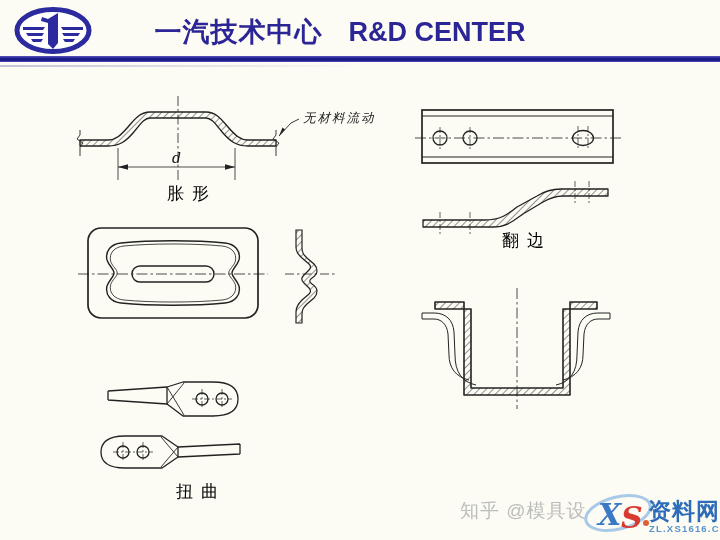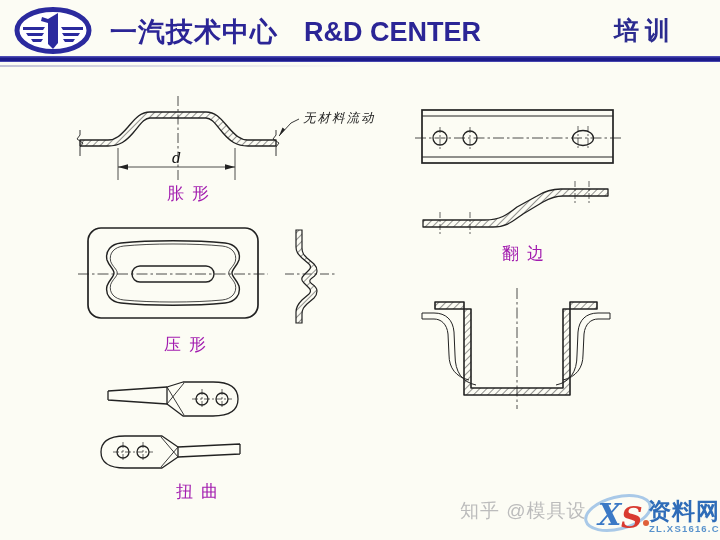--- a/index.html
+++ b/index.html
@@ -4,35 +4,35 @@
 <style>
   html,body{margin:0;padding:0;background:#888;}
   .slide{
     position:relative;width:720px;height:540px;margin:0 auto;
     background:#fcfcf4;overflow:hidden;
     font-family:"Liberation Sans",sans-serif;
   }
   
   .hdr{position:absolute;left:0;top:0;width:720px;height:56px;}
   .hdr-logo{position:absolute;left:14px;top:7px;}
-  .hdr-title{position:absolute;left:110px;top:14px;width:460px;white-space:nowrap;
+  .hdr-title{position:absolute;left:110px;top:14px;width:460px;text-align:center;white-space:nowrap;
     color:#2b2596;font-weight:bold;font-size:27px;letter-spacing:1px;}
   .hdr-title .en{margin-left:26px;letter-spacing:0;}
   .hdr-corner{position:absolute;right:44px;top:14px;color:#2b2b8f;font-weight:bold;font-size:25px;
     font-family:"Liberation Serif",serif;letter-spacing:6px;}
   .hdr-bar{position:absolute;left:0;top:56px;width:720px;height:6px;
     background:linear-gradient(#5a59c0,#1c1b8a 40%,#1c1b8a 75%,#5a59c0);}
   .hdr-fade{position:absolute;left:0;top:65px;width:360px;height:2px;
     background:linear-gradient(to right,#c3c3d6,rgba(252,252,244,0));}
   
   .fig{position:absolute;}
   .fig svg{display:block;}
   .fig-label{position:absolute;width:90px;text-align:center;
     font-family:"DejaVu Serif","Liberation Serif",serif;
-    font-size:17px;color:#a21caf;letter-spacing:8px;text-indent:8px;white-space:nowrap;}
+    font-size:17px;color:#000000;letter-spacing:8px;text-indent:8px;white-space:nowrap;}
   
   .wm-text{position:absolute;left:460px;top:498px;color:#bcbcbc;font-size:19px;
     letter-spacing:1px;white-space:nowrap;}
   .wm-logo{position:absolute;left:584px;top:483px;}
   line,path,rect,circle,ellipse,polyline{vector-effect:none;}
 </style>
 </head>
 <body>
 
 <div class="slide">
@@ -55,21 +55,20 @@
         <path d="M69,20 H47 L49,23 H69 Z"></path>
         <path d="M66,26 H48 L50,29 H64 Z"></path>
         <path d="M61,32 H49 L51,35 H59 Z"></path>
         <path d="M34,12 L44,6 V36 L39,42 L34,37 Z"></path>
         <path d="M28,10 L34,12 L34,16 L27,14 Z"></path>
       </g>
     </svg>
     <div class="hdr-title">
       <span class="cn">一汽技术中心</span><span class="en">R&amp;D CENTER</span>
     </div>
-    <div class="hdr-corner">培训</div>
   </div>
   <div class="hdr-bar"></div>
   <div class="hdr-fade"></div>
 
   <div class="fig" style="left:58px;top:88px;">
     <svg width="322" height="124" viewBox="0 0 322 124">
 
       <path d="M22,52 H50 C58,52 63,47 70,39 C77,31 82,24 92,24 H148 C158,24 163,31 170,39
                C177,47 182,52 190,52 H218 V58 H190 C178,58 172,53 165,45 C158,37 154,30 148,30
                H92 C86,30 82,37 75,45 C68,53 62,58 50,58 H22 Z" fill="url(#hatch)" stroke="#222" stroke-width="1.4" stroke-linejoin="round"></path>
@@ -114,21 +113,20 @@
 
       <path d="M221,10 H227 V28 C227,33 229,35 232,38 L239,44 C242,47 242,49 242,51
                C242,54 240,56 237,58 C234,60 234,62 237,64 C240,66 242,68 242,71
                C242,73 242,75 239,78 L232,84 C229,87 227,89 227,94 V103 H221 V92
                C221,87 223,84 227,80 L234,74 C236,72 236,70 234,68 L229,63
                C226,60 226,58 229,55 L234,50 C236,48 236,46 234,44 L227,38
                C223,34 221,32 221,27 Z" fill="url(#hatch)" stroke="#222" stroke-width="1.2"></path>
       <line x1="210" y1="54" x2="262" y2="54" stroke="#222" stroke-width="0.8" stroke-dasharray="9 3 2.5 3"></line>
     </svg>
   </div>
-  <div class="fig-label" style="left:140px;top:333px;">压形</div>
 
   <div class="fig" style="left:85px;top:373px;">
     <svg width="200" height="107" viewBox="0 0 200 107">
 
       <g fill="none" stroke="#222" stroke-width="1.3">
         <path d="M23,18 L82,14 M23,27 L82,31 M23,18 V27"></path>
         <path d="M82,14 L98,9 H128 C147,9 153,17 153,26 C153,35 147,43 128,43 H98 L82,31 Z" stroke-linejoin="round"></path>
         <path d="M82,14 L99,42 M82,31 L99,10" stroke-width="0.9"></path>
       </g>
       <g stroke="#222">
@@ -165,21 +163,21 @@
         <circle cx="55" cy="43" r="7" fill="none" stroke-width="1.3"></circle>
         <ellipse cx="168" cy="43" rx="10.5" ry="7.5" fill="none" stroke-width="1.3"></ellipse>
         <path d="M25,32 V54 M55,32 V54 M163,31 V55 M173,31 V55" stroke-width="0.7" stroke-dasharray="6 2 2 2" fill="none"></path>
       </g>
 
       <path d="M8,125 H70 C85,125 92,120 102,112 L122,101 C130,96 136,94 146,94 H193 V101 H148
                C140,101 135,103 128,107 L108,119 C98,126 92,132 78,132 H8 Z" fill="url(#hatch)" stroke="#222" stroke-width="1.3" stroke-linejoin="round"></path>
       <path d="M25,117 V140 M55,117 V140 M160,86 V109 M174,86 V109" stroke="#222" stroke-width="0.7" stroke-dasharray="6 2 2 2" fill="none"></path>
     </svg>
   </div>
-  <div class="fig-label" style="left:478px;top:242px;">翻边</div>
+  <div class="fig-label" style="left:478px;top:229px;">翻边</div>
 
   <div class="fig" style="left:420px;top:285px;">
     <svg width="210" height="135" viewBox="0 0 210 135">
 
       <g fill="none" stroke="#222" stroke-width="1">
         <path d="M2,28 H14 C26,28 33,35 34,47 L35,70 C35,87 42,97 56,100"></path>
         <path d="M2,34 H14 C21,34 27,39 28,49 L29,70 C29,83 36,92 49,95"></path>
         <line x1="2" y1="28" x2="2" y2="34"></line>
         <path d="M190,28 H178 C166,28 159,35 158,47 L157,70 C157,87 150,97 136,100"></path>
         <path d="M190,34 H178 C171,34 165,39 164,49 L163,70 C163,83 156,92 143,95"></path>

